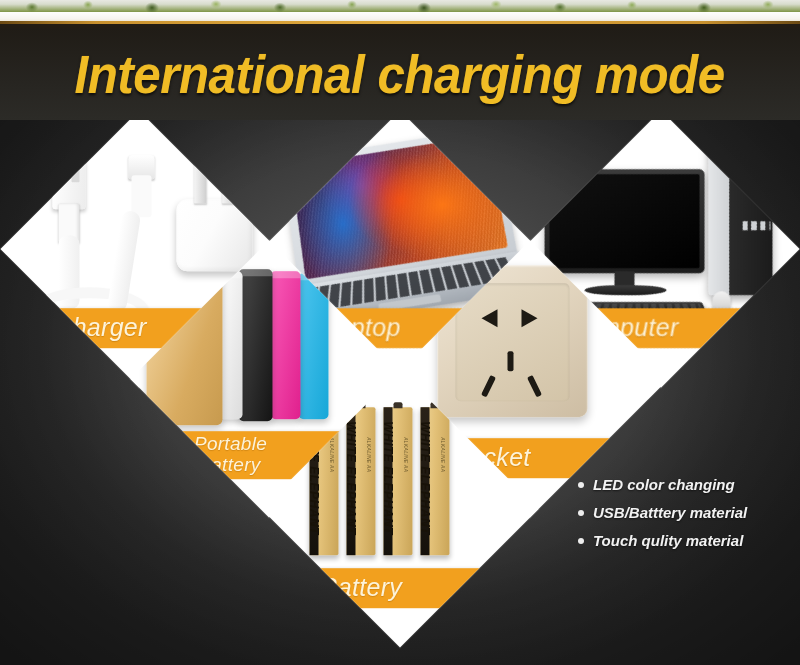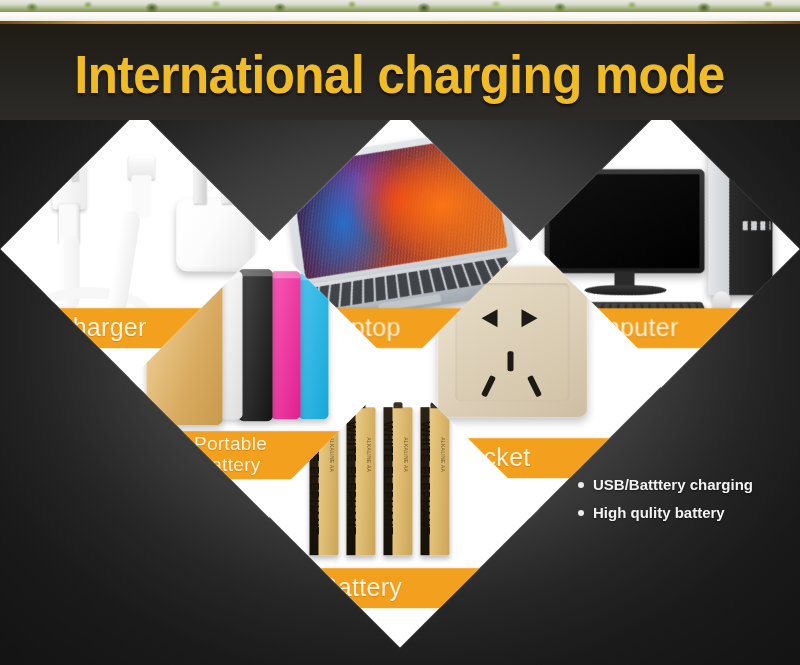--- a/index.html
+++ b/index.html
@@ -9,20 +9,21 @@
     background:#1d1d1d;
     overflow:hidden;
   }
 
   .poster {
     position:relative;
     width:800px;
     height:665px;
     overflow:hidden;
     background:#14532d;
+    font-style:italic;
   }
 
   
   .grass-strip {
     position:absolute; left:0; top:0; width:800px; height:12px;
     background:
       radial-gradient(ellipse 9px 7px at 4% 60%, #5d7a32 0%, rgba(40,55,20,0) 70%),
       radial-gradient(ellipse 7px 6px at 11% 40%, #8aa653 0%, rgba(40,55,20,0) 70%),
       radial-gradient(ellipse 10px 8px at 19% 65%, #405c22 0%, rgba(40,55,20,0) 70%),
       radial-gradient(ellipse 8px 6px at 27% 35%, #9bb463 0%, rgba(40,55,20,0) 70%),
@@ -504,22 +505,26 @@
         </div>
       </div>
     </div>
 
   </div>
 
   <div class="features">
     <ul class="feat-list">
       <li class="feat-item">
         <span class="bullet"></span>
-        <span>USB/Batttery charging</span>
+        <span>LED color changing</span>
       </li>
       <li class="feat-item">
         <span class="bullet"></span>
-        <span>High qulity battery</span>
+        <span>USB/Batttery material</span>
+      </li>
+      <li class="feat-item">
+        <span class="bullet"></span>
+        <span>Touch qulity material</span>
       </li>
     </ul>
   </div>
 
 </div>
 
 </body></html>

